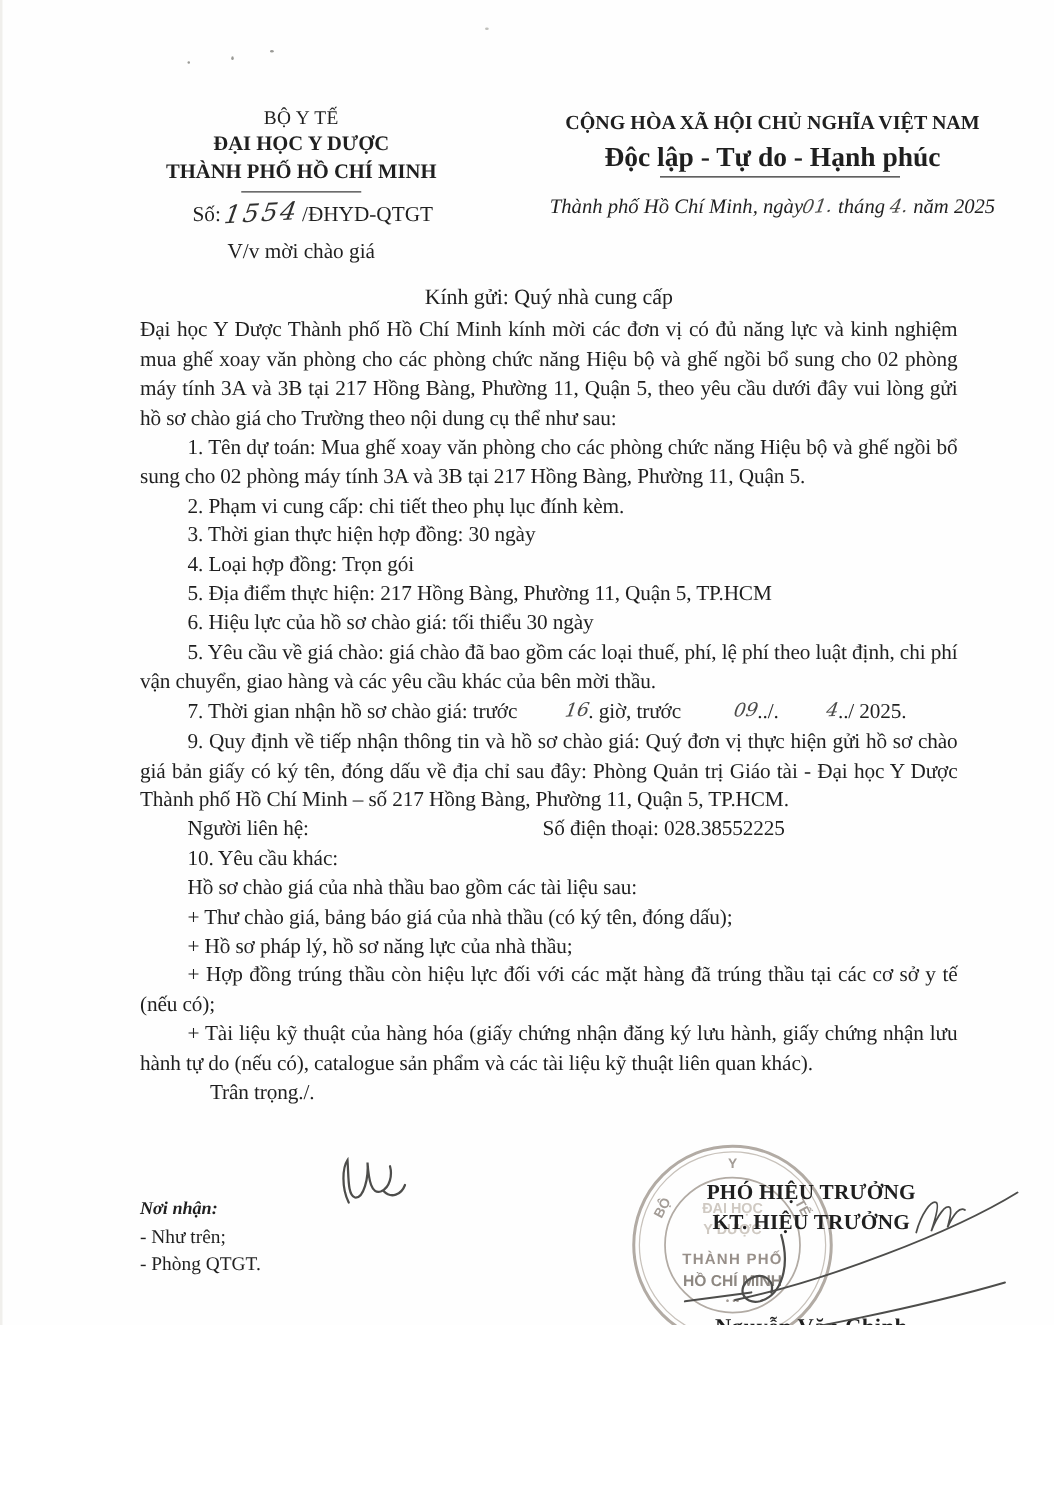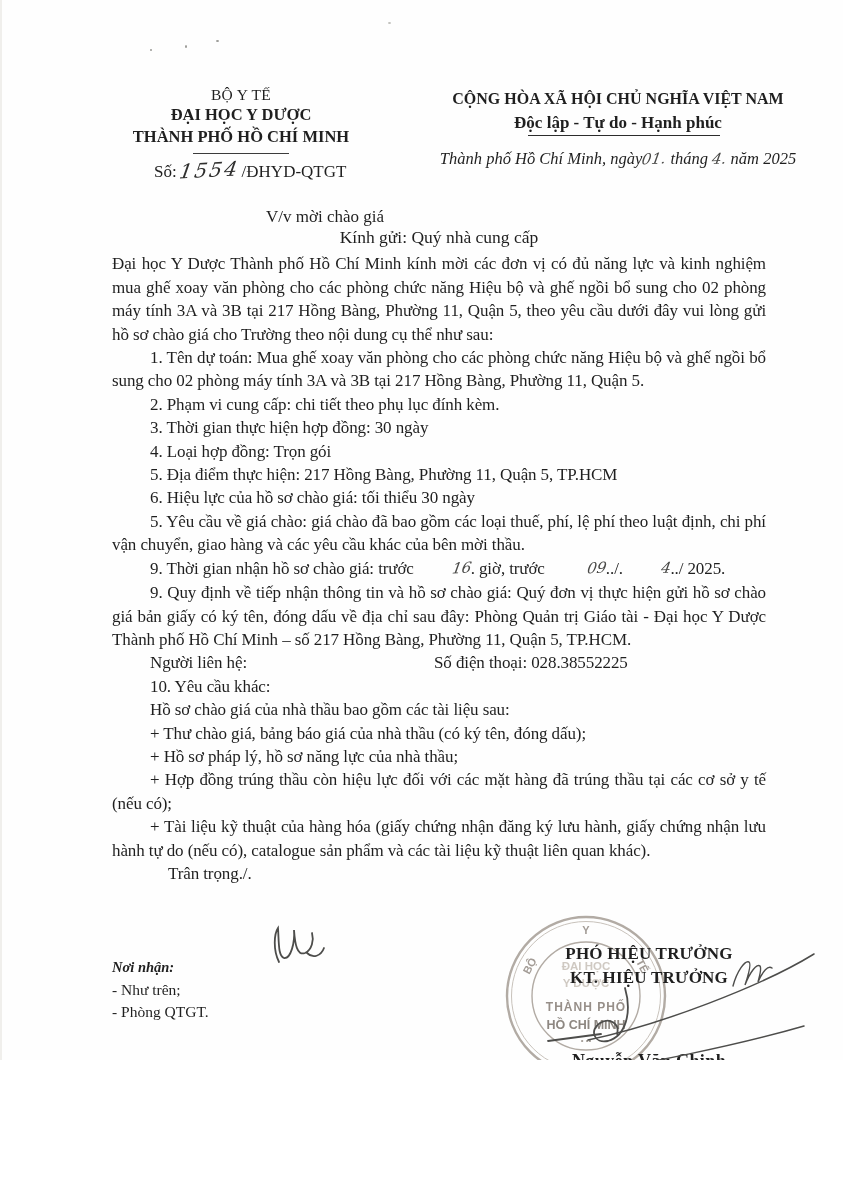--- a/index.html
+++ b/index.html
@@ -5,25 +5,25 @@
   html,body{margin:0;padding:0;}
   .page{position:relative;width:843px;height:1060px;background:#fefefe;overflow:hidden;
         font-family:"Liberation Serif",serif;color:#1f1f1f;box-shadow:inset 2px 0 0 #f0efec;}
 
   
   .header-left{position:absolute;left:98px;top:86px;width:286px;text-align:center;}
   .hl-ministry{font-size:15.5px;letter-spacing:.3px;}
   .hl-org{font-weight:bold;font-size:16.5px;line-height:22px;}
   .hl-rule{width:96px;border-top:1.6px solid #3c3c3c;margin:5px auto 4px;}
   .so-line{text-align:left;padding-left:56px;font-size:17px;margin-top:1px;white-space:nowrap;}
-  .subject{font-size:17px;margin-top:25px;text-align:right;}
+  .subject{font-size:17px;margin-top:9px;}
 
   .header-right{position:absolute;left:418px;top:88px;width:400px;text-align:center;}
   .hr-national{font-weight:bold;font-size:16px;line-height:21px;text-align:center;}
-  .hr-motto{font-weight:bold;font-size:17px;margin-top:4px;}
+  .hr-motto{font-weight:bold;font-size:22px;margin-top:4px;}
   .hr-underline{width:192px;border-top:1.6px solid #2c2c2c;margin:2px auto 0;transform:translateX(6px);}
   .hr-date{font-style:italic;font-size:16.5px;margin-top:13px;white-space:nowrap;}
 
   .hand{font-family:"DejaVu Serif",serif;font-style:italic;color:#30302f;display:inline-block;
         transform:skewX(-12deg) rotate(-3deg);}
   .so-num{font-size:20px;letter-spacing:2px;padding:0 3px;}
   .hand-sm{font-size:15px;color:#4a4a48;}
 
   
   .content{position:absolute;left:112px;top:226px;width:654px;font-size:17px;line-height:23.4px;
@@ -79,21 +79,21 @@
   <div class="content">
     <div class="salutation">Kính gửi: Quý nhà cung cấp</div>
     <p>Đại học Y Dược Thành phố Hồ Chí Minh kính mời các đơn vị có đủ năng lực và kinh nghiệm mua ghế xoay văn phòng cho các phòng chức năng Hiệu bộ và ghế ngồi bổ sung cho 02 phòng máy tính 3A và 3B tại 217 Hồng Bàng, Phường 11, Quận 5, theo yêu cầu dưới đây vui lòng gửi hồ sơ chào giá cho Trường theo nội dung cụ thể như sau:</p>
     <p class="indent">1. Tên dự toán: Mua ghế xoay văn phòng cho các phòng chức năng Hiệu bộ và ghế ngồi bổ sung cho 02 phòng máy tính 3A và 3B tại 217 Hồng Bàng, Phường 11, Quận 5.</p>
     <p class="indent">2. Phạm vi cung cấp: chi tiết theo phụ lục đính kèm.</p>
     <p class="indent">3. Thời gian thực hiện hợp đồng: 30 ngày</p>
     <p class="indent">4. Loại hợp đồng: Trọn gói</p>
     <p class="indent">5. Địa điểm thực hiện: 217 Hồng Bàng, Phường 11, Quận 5, TP.HCM</p>
     <p class="indent">6. Hiệu lực của hồ sơ chào giá: tối thiểu 30 ngày</p>
     <p class="indent">5. Yêu cầu về giá chào: giá chào đã bao gồm các loại thuế, phí, lệ phí theo luật định, chi phí vận chuyển, giao hàng và các yêu cầu khác của bên mời thầu.</p>
-    <p class="indent"><span>9. Thời gian nhận hồ sơ chào giá: trước</span><span class="hand hand-sm">16</span><span>. giờ, trước </span><span class="hand hand-sm">09</span><span>../.</span><span class="hand hand-sm">4</span><span>../ 2025.</span></p>
+    <p class="indent"><span>7. Thời gian nhận hồ sơ chào giá: trước</span><span class="hand hand-sm">16</span><span>. giờ, trước </span><span class="hand hand-sm">09</span><span>../.</span><span class="hand hand-sm">4</span><span>../ 2025.</span></p>
     <p class="indent">9. Quy định về tiếp nhận thông tin và hồ sơ chào giá: Quý đơn vị thực hiện gửi hồ sơ chào giá bản giấy có ký tên, đóng dấu về địa chỉ sau đây: Phòng Quản trị Giáo tài - Đại học Y Dược Thành phố Hồ Chí Minh – số 217 Hồng Bàng, Phường 11, Quận 5, TP.HCM.</p>
     <p class="contact"><span>Người liên hệ:</span><span class="phone">Số điện thoại: 028.38552225</span></p>
     <p class="indent">10. Yêu cầu khác:</p>
     <p class="indent">Hồ sơ chào giá của nhà thầu bao gồm các tài liệu sau:</p>
     <p class="indent">+ Thư chào giá, bảng báo giá của nhà thầu (có ký tên, đóng dấu);</p>
     <p class="indent">+ Hồ sơ pháp lý, hồ sơ năng lực của nhà thầu;</p>
     <p class="indent">+ Hợp đồng trúng thầu còn hiệu lực đối với các mặt hàng đã trúng thầu tại các cơ sở y tế (nếu có);</p>
     <p class="indent">+ Tài liệu kỹ thuật của hàng hóa (giấy chứng nhận đăng ký lưu hành, giấy chứng nhận lưu hành tự do (nếu có), catalogue sản phẩm và các tài liệu kỹ thuật liên quan khác).</p>
     <p class="closing">Trân trọng./.</p>
   </div>

